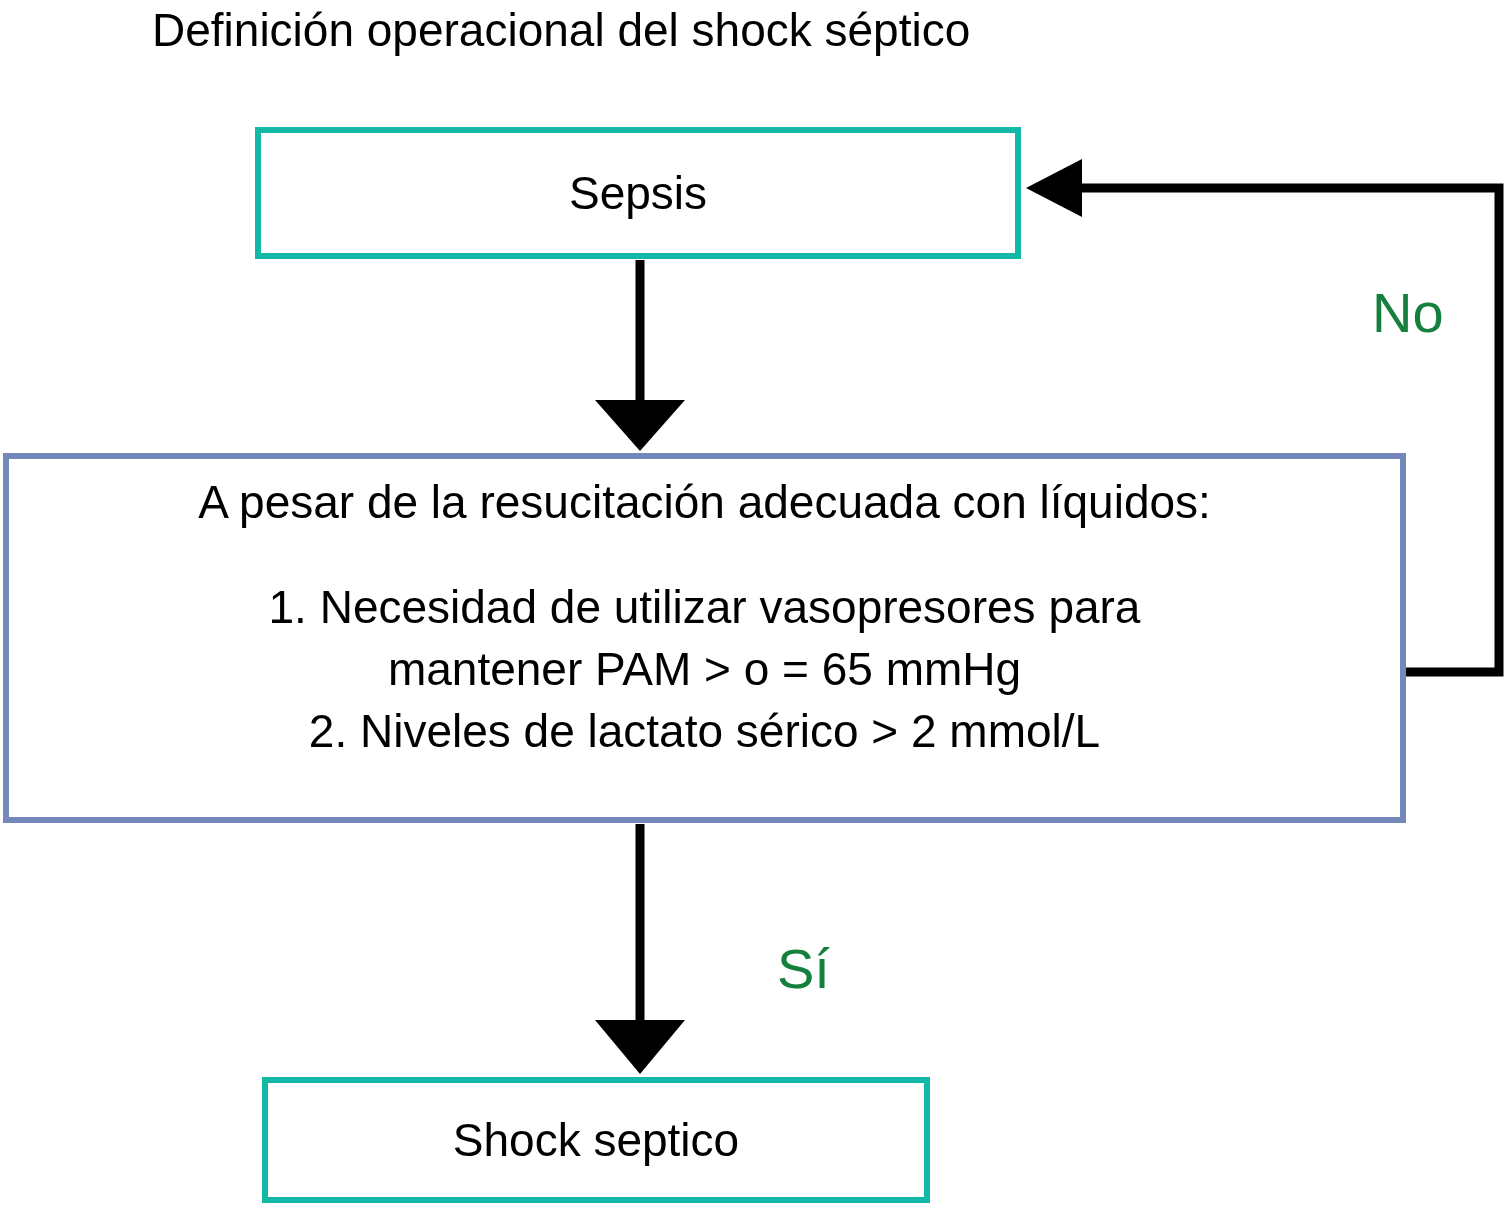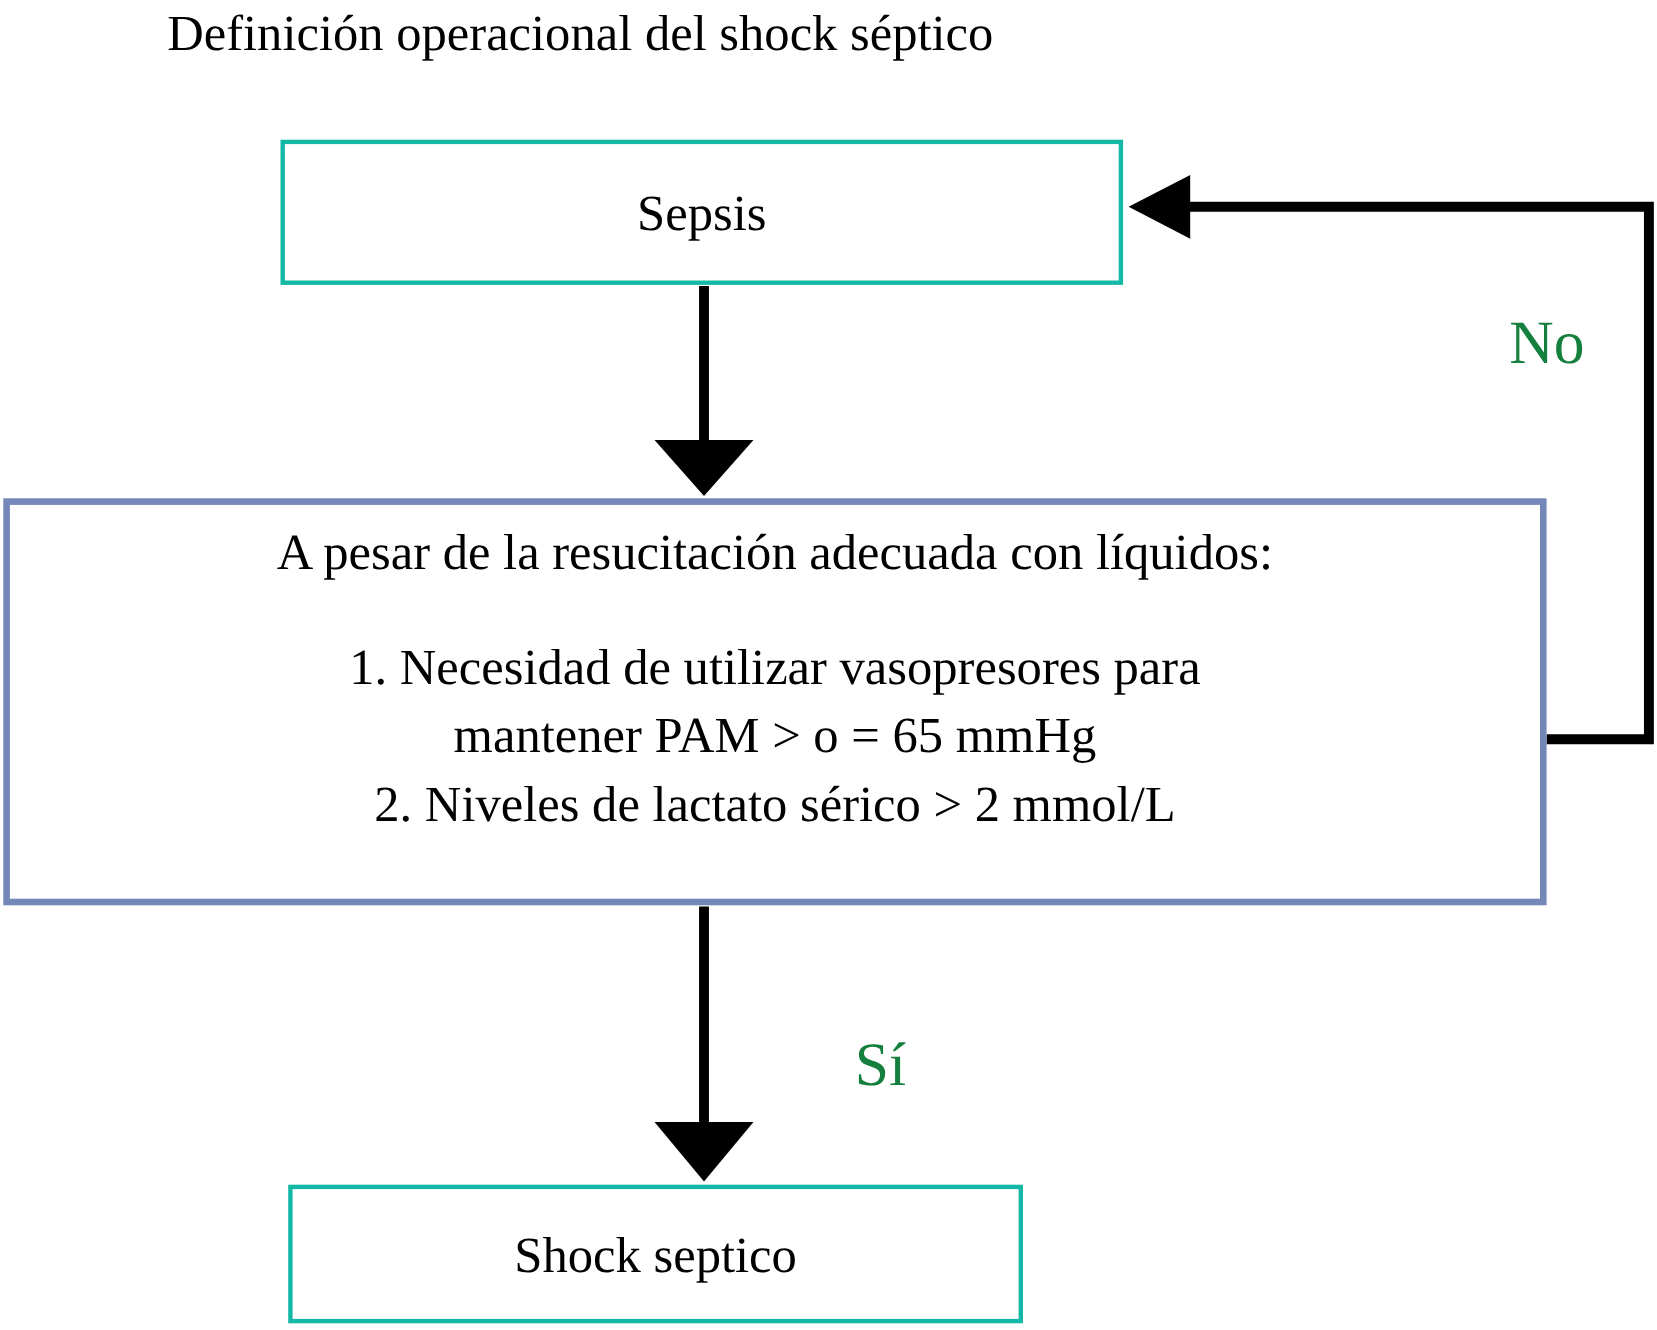--- a/index.html
+++ b/index.html
@@ -5,21 +5,21 @@
   html, body {
     margin: 0;
     padding: 0;
     background: #ffffff;
   }
   .canvas {
     position: relative;
     width: 1506px;
     height: 1209px;
     background: #ffffff;
-    font-family: Liberation Serif, serif;
+    font-family: Liberation Sans, sans-serif;
     color: #000000;
     overflow: hidden;
   }
   .diagram-title {
     position: absolute;
     left: 152px;
     top: 4px;
     font-size: 46px;
     line-height: 1.15;
     color: #000000;
@@ -29,21 +29,21 @@
     position: absolute;
     box-sizing: border-box;
     background: #ffffff;
     display: flex;
     align-items: center;
     justify-content: center;
     font-size: 46px;
     text-align: center;
   }
   .node-red {
-    border: 4px solid #14b8a6;
+    border: 6px solid #14b8a6;
   }
   .node-blue {
     border: 6px solid #7388b8;
   }
   .node-sepsis {
     left: 255px;
     top: 127px;
     width: 766px;
     height: 132px;
   }

